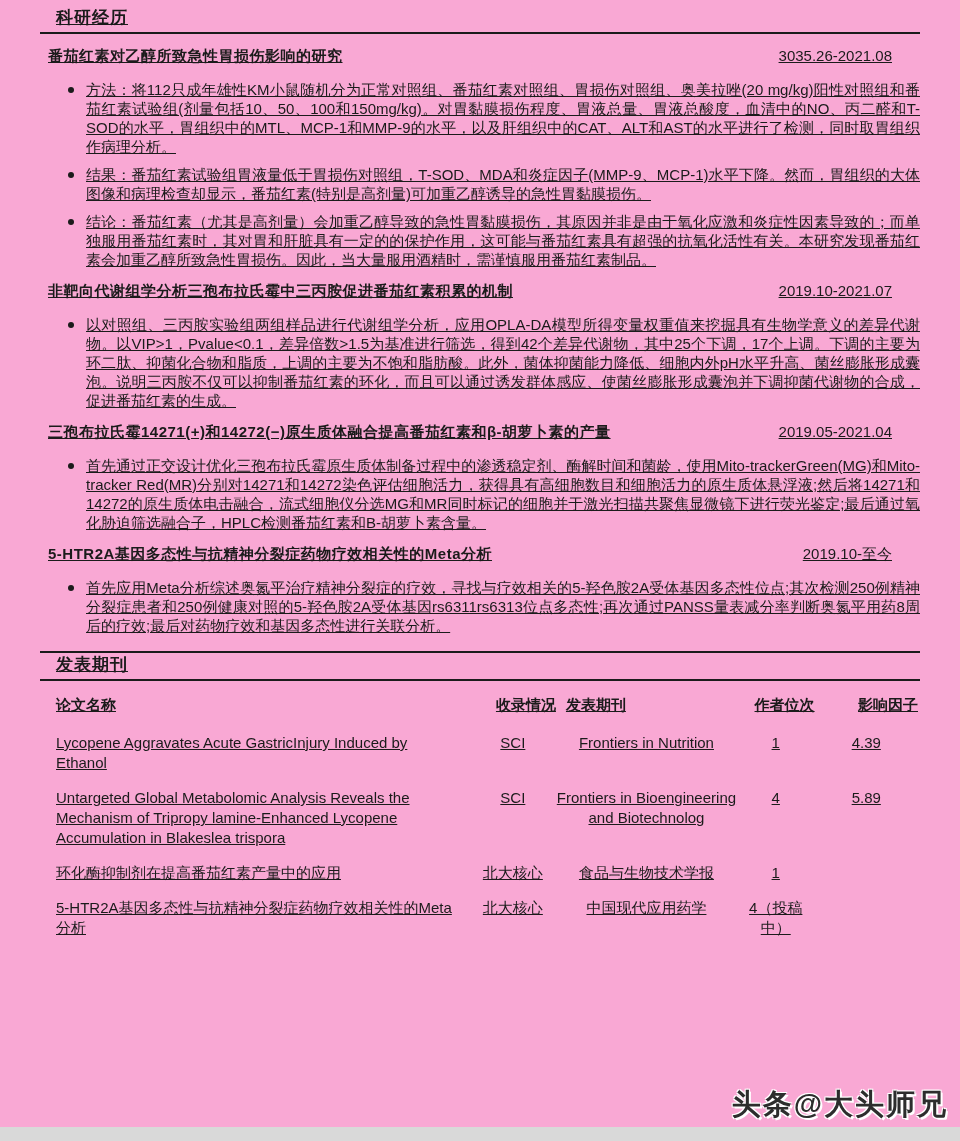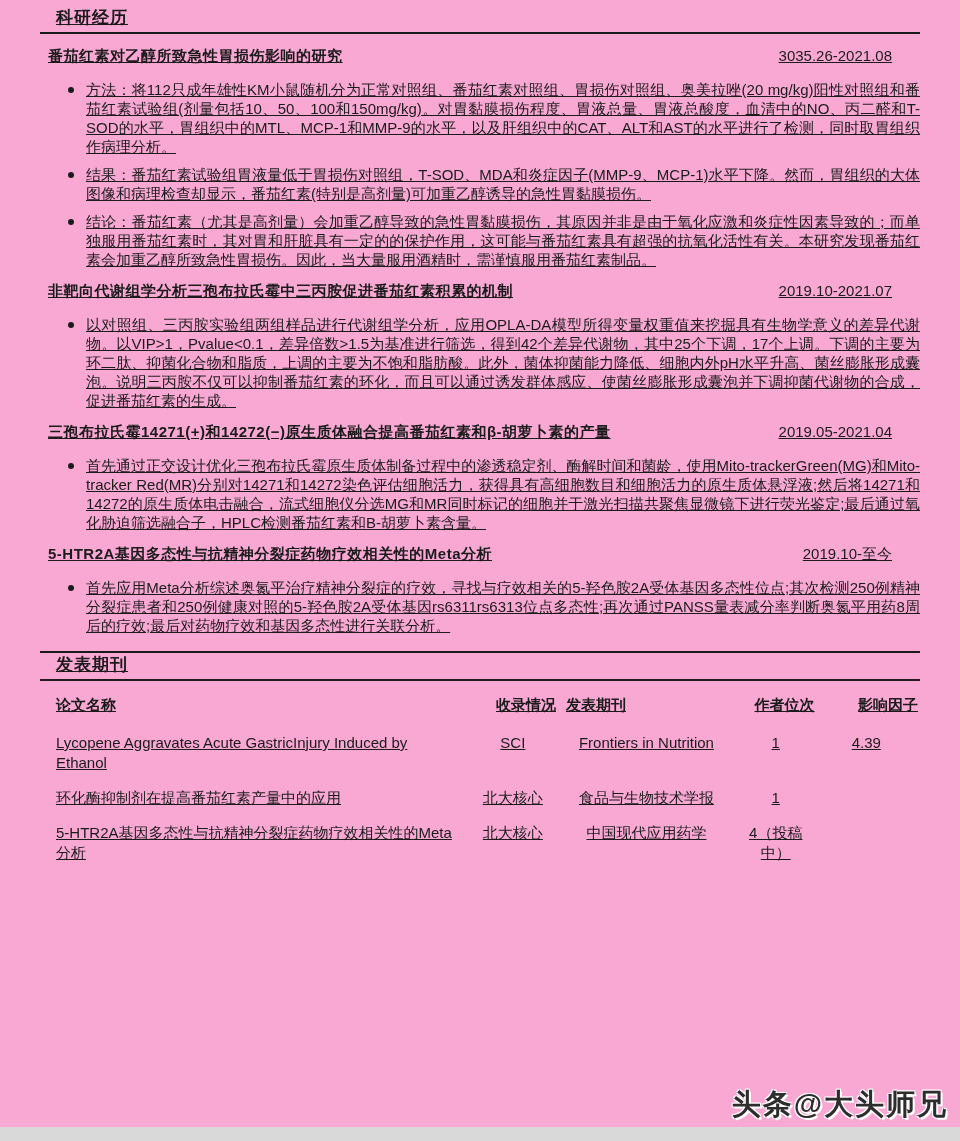--- a/index.html
+++ b/index.html
@@ -202,20 +202,27 @@
       </thead>
       <tbody>
         <tr>
           <td class="col-paper">Lycopene Aggravates Acute GastricInjury Induced by Ethanol</td>
           <td class="col-index">SCI</td>
           <td class="col-journal">Frontiers in Nutrition</td>
           <td class="col-rank">1</td>
           <td class="col-if">4.39</td>
         </tr>
         <tr>
+          <td class="col-paper">Untargeted Global Metabolomic Analysis Reveals the Mechanism of Tripropy lamine-Enhanced Lycopene Accumulation in Blakeslea trispora</td>
+          <td class="col-index">SCI</td>
+          <td class="col-journal">Frontiers in Bioengineering and Biotechnolog</td>
+          <td class="col-rank">4</td>
+          <td class="col-if">5.89</td>
+        </tr>
+        <tr>
           <td class="col-paper">环化酶抑制剂在提高番茄红素产量中的应用</td>
           <td class="col-index">北大核心</td>
           <td class="col-journal">食品与生物技术学报</td>
           <td class="col-rank">1</td>
           <td class="col-if"></td>
         </tr>
         <tr>
           <td class="col-paper">5-HTR2A基因多态性与抗精神分裂症药物疗效相关性的Meta分析</td>
           <td class="col-index">北大核心</td>
           <td class="col-journal">中国现代应用药学</td>

